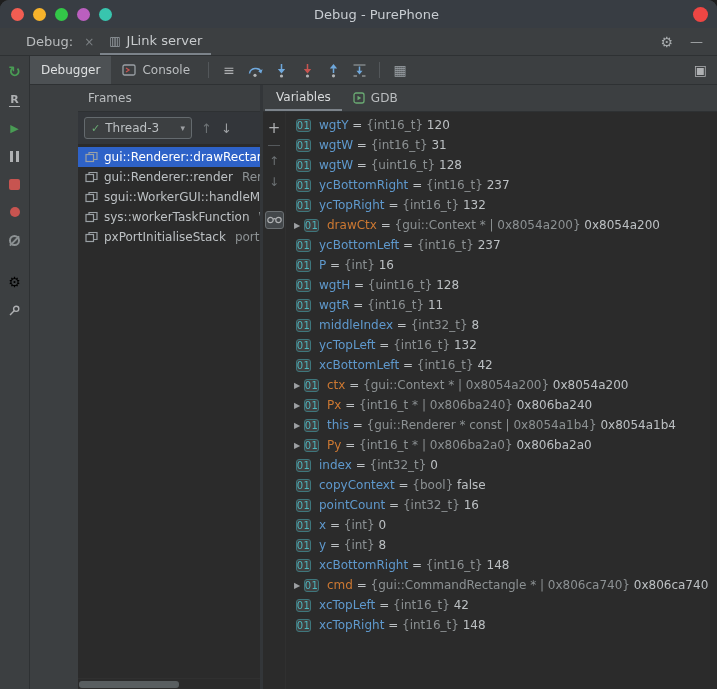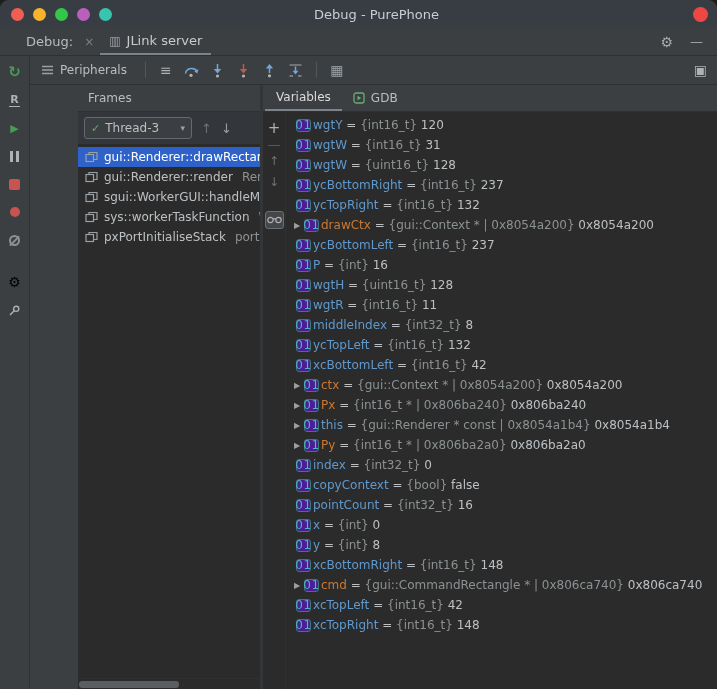--- a/index.html
+++ b/index.html
@@ -80,21 +80,21 @@
 .vars-body{flex:1;display:flex;min-height:0;}
 .vars-toolbar{width:23px;flex:0 0 auto;display:flex;flex-direction:column;align-items:center;padding-top:9px;gap:9px;border-right:1px solid #303030;}
 .vt-add{color:#afb1b3;font-size:15px;line-height:1;}
 .vt-sep{width:12px;height:1px;background:#55595c;}
 .vt-nav{color:#6e7376;font-size:12px;line-height:1;}
 .vt-watch{width:19px;height:18px;border:1px solid #6a6f72;border-radius:3px;display:flex;align-items:center;justify-content:center;margin-top:14px;background:#43474a;}
 .vars-list{flex:1;padding-top:3px;overflow:hidden;}
 .var-row{height:20px;display:flex;align-items:center;font-size:12px;white-space:nowrap;padding-left:4px;overflow:hidden;}
 .var-exp{width:14px;text-align:center;color:#9da0a3;font-size:8px;flex:0 0 auto;}
 .var-spacer{width:6px;flex:0 0 auto;}
-.var-icon{width:15px;height:13px;border:1px solid #3e767c;border-radius:3px;background:#4c1d95;color:var(--icon-teal,#4db5bd);font-size:12px;display:flex;align-items:center;justify-content:center;margin-right:2px;flex:0 0 auto;letter-spacing:.5px;}
+.var-icon{width:15px;height:13px;border:1px solid #3e767c;border-radius:3px;background:#404040;color:var(--icon-teal,#4db5bd);font-size:10px;display:flex;align-items:center;justify-content:center;margin-right:8px;flex:0 0 auto;letter-spacing:.5px;}
 .var-name.blue{color:var(--name-blue,#5f99cd);}
 .var-name.orange{color:var(--name-orange,#cc7832);}
 .var-eq{color:#bcc0c3;white-space:pre;}
 .var-type{color:#8c9193;}
 .var-value{color:#bcc0c3;white-space:pre;}
 </style>
 </head>
 <body>
 
 <div class="window">
@@ -155,25 +155,29 @@
         <svg width="13" height="13" viewBox="0 0 13 13">
             <circle cx="8.2" cy="4.8" r="2.6" fill="none" stroke="#afb1b3" stroke-width="1.4"></circle>
             <path d="M6.2 6.8 L2 11" stroke="#afb1b3" stroke-width="1.4"></path>
           </svg>
       </span>
     </div>
 
     <div class="content">
 
       <div class="toolbar-row">
+        <div class="tw-tab selected">
+          <span>Debugger</span>
+        </div>
         <div class="tw-tab">
-          <svg width="13" height="12" viewBox="0 0 13 12">
-              <path d="M1 2.5 H12 M1 6 H12 M1 9.5 H12" stroke="#9aa0a5" stroke-width="1.4"></path>
+          <svg width="14" height="12" viewBox="0 0 14 12">
+              <rect x="1" y="1" width="12" height="10" rx="1.5" fill="none" stroke="#9aa0a5" stroke-width="1.3"></rect>
+              <path d="M4 4 L7 6 L4 8" fill="none" stroke="#c75450" stroke-width="1.3"></path>
             </svg>
-          <span>Peripherals</span>
+          <span>Console</span>
         </div>
         <span class="tool-sep"></span>
         <span class="tool-btn">
             <span class="exec-glyph">≡</span>
           </span>
         <span class="tool-btn">
           <svg width="17" height="15" viewBox="0 0 17 15">
               <path d="M2.5 10.5 C3.5 4.5 12 4 14 8.5" fill="none" stroke="#6fa8dc" stroke-width="1.5"></path>
               <path d="M15.6 6.3 L14.2 10.6 L11.2 8.2 Z" fill="#6fa8dc"></path>
               <circle cx="8" cy="12.3" r="1.6" fill="#b0b3b5"></circle>

